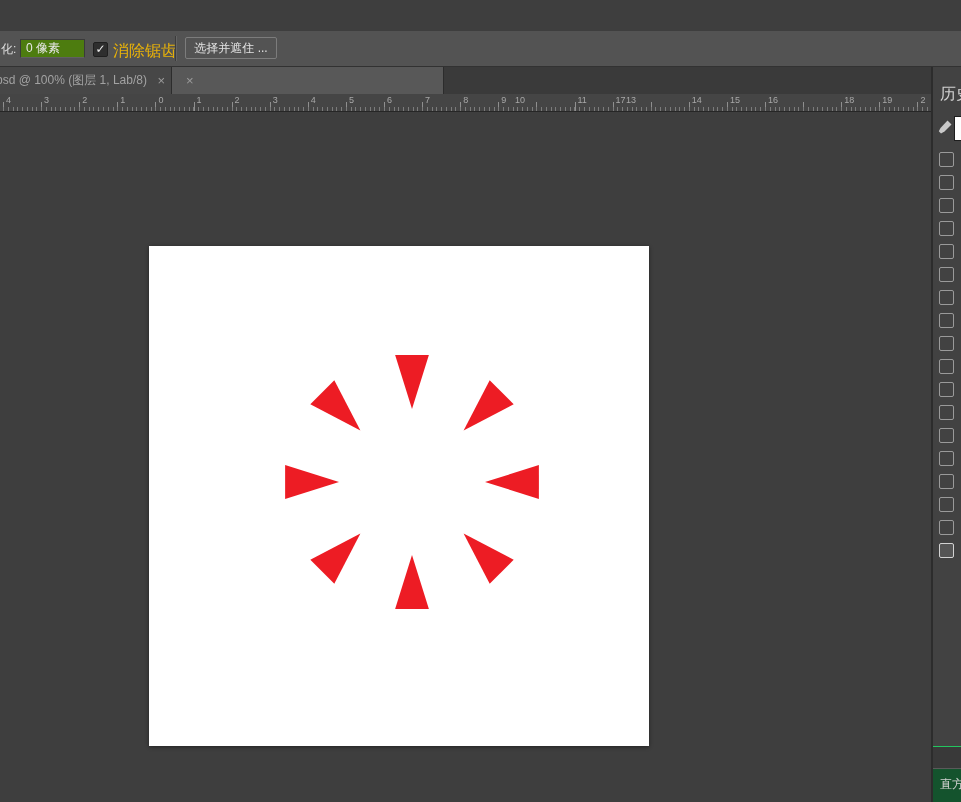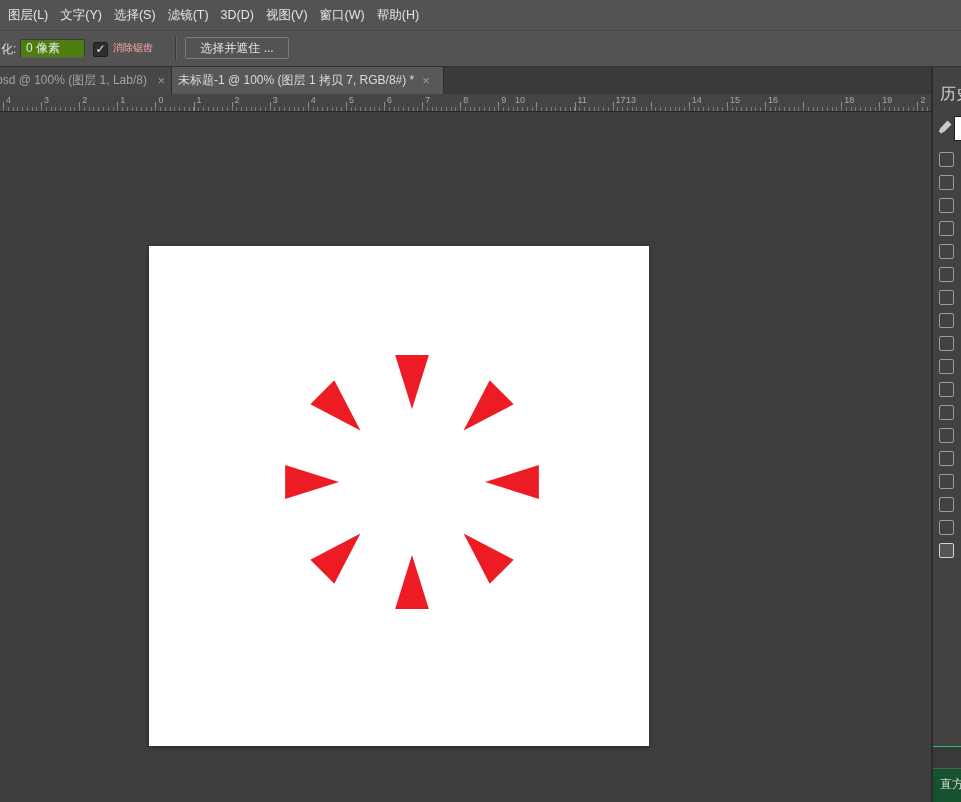--- a/index.html
+++ b/index.html
@@ -15,24 +15,24 @@
   
   .optionsbar{position:absolute;left:0;top:31px;width:961px;height:35px;background:#535353;
               border-bottom:1px solid #323232;}
   .opt-label{position:absolute;left:1px;top:10px;font-size:12px;color:#dedede;}
   .opt-input{position:absolute;left:20px;top:8px;width:58px;height:17px;background:#4d7c0f;
              border:1px solid #3a3a3a;border-bottom-color:#606060;font-size:12px;color:#e8e8e8;
              padding:0 0 0 5px;font-family:inherit;outline:none;}
   .checkbox{position:absolute;left:93px;top:11px;width:13px;height:13px;background:#2e2e2e;
             border:1px solid #1f1f1f;border-radius:2px;color:#efefef;font-size:12px;
             line-height:12px;text-align:center;}
-  .opt-label2{position:absolute;left:113px;top:10px;font-size:10px;color:#fca5a5;}
+  .opt-label2{position:absolute;left:113px;top:10px;font-size:16px;color:#eab308;}
   .vsep{position:absolute;left:175px;top:5px;width:1px;height:25px;background:#3c3c3c;
         border-right:1px solid #646464;}
-  .opt-btn{position:absolute;left:185px;top:6px;width:104px;height:22px;background:#535353;
+  .opt-btn{position:absolute;left:185px;top:6px;width:92px;height:22px;background:#535353;
            border:1px solid #7c7c7c;border-radius:2px;font-size:12px;color:#e2e2e2;
            font-family:inherit;padding:0;}
 
   
   .tabbar{position:absolute;left:0;top:67px;width:932px;height:27px;background:#3a3a3a;overflow:hidden;}
   .tabs-holder{position:absolute;inset:0;}
   .doc-tab{position:absolute;top:0;height:27px;display:flex;align-items:center;white-space:nowrap;
            overflow:hidden;font-size:12px;padding:0 6px;border-right:1px solid #2c2c2c;box-sizing:border-box;}
   .tab0{left:-10px;width:182px;background:#474747;color:#a2a2a2;}
   .tab1{left:172px;width:272px;background:#585858;color:#dadada;}
@@ -68,52 +68,39 @@
   .panel-bottom{position:absolute;left:0;top:679px;width:100%;height:56px;border-top:1px solid #22c55e;
                 background:#14532d;}
   .panel-gap{height:21px;background:#393939;border-bottom:1px solid #5a5a5a;}
   .panel-header2{padding:7px 0 0 7px;font-size:12px;color:#d2d2d2;white-space:nowrap;overflow:hidden;}
 </style>
 </head>
 <body>
 
 <div class="app">
 
-  <div class="menubar">
-    <div class="menu-items">
-        <div class="menu-item">图层(L)</div>
-        <div class="menu-item">文字(Y)</div>
-        <div class="menu-item">选择(S)</div>
-        <div class="menu-item">滤镜(T)</div>
-        <div class="menu-item">3D(D)</div>
-        <div class="menu-item">视图(V)</div>
-        <div class="menu-item">窗口(W)</div>
-        <div class="menu-item">帮助(H)</div>
-      </div>
-  </div>
 
   <div class="optionsbar">
     <span class="opt-label">化:</span>
     <input class="opt-input" readonly="" value="0 像素" style="">
     <div class="checkbox">
       <span>✓</span>
     </div>
     <span class="opt-label2">消除锯齿</span>
     <div class="vsep"></div>
     <button class="opt-btn">选择并遮住 ...</button>
   </div>
 
   <div class="tabbar">
     <div class="tabs-holder">
         <div class="doc-tab tab0">
           <span class="tab-label">psd @ 100% (图层 1, Lab/8) *</span>
           <span class="tab-close">×</span>
         </div>
         <div class="doc-tab tab1 active">
-          <span class="tab-label">未标题-1 @ 100% (图层 1 拷贝 7, RGB/8#) *</span>
           <span class="tab-close">×</span>
         </div>
       </div>
   </div>
 
   <div class="ruler">
     <div class="ruler-inner">
         <div class="ruler-major-tick" style="left: 3px;"></div>
         <span class="ruler-num" style="left: 6px;">4</span>
         <div class="ruler-major-tick" style="left: 41.1px;"></div>

